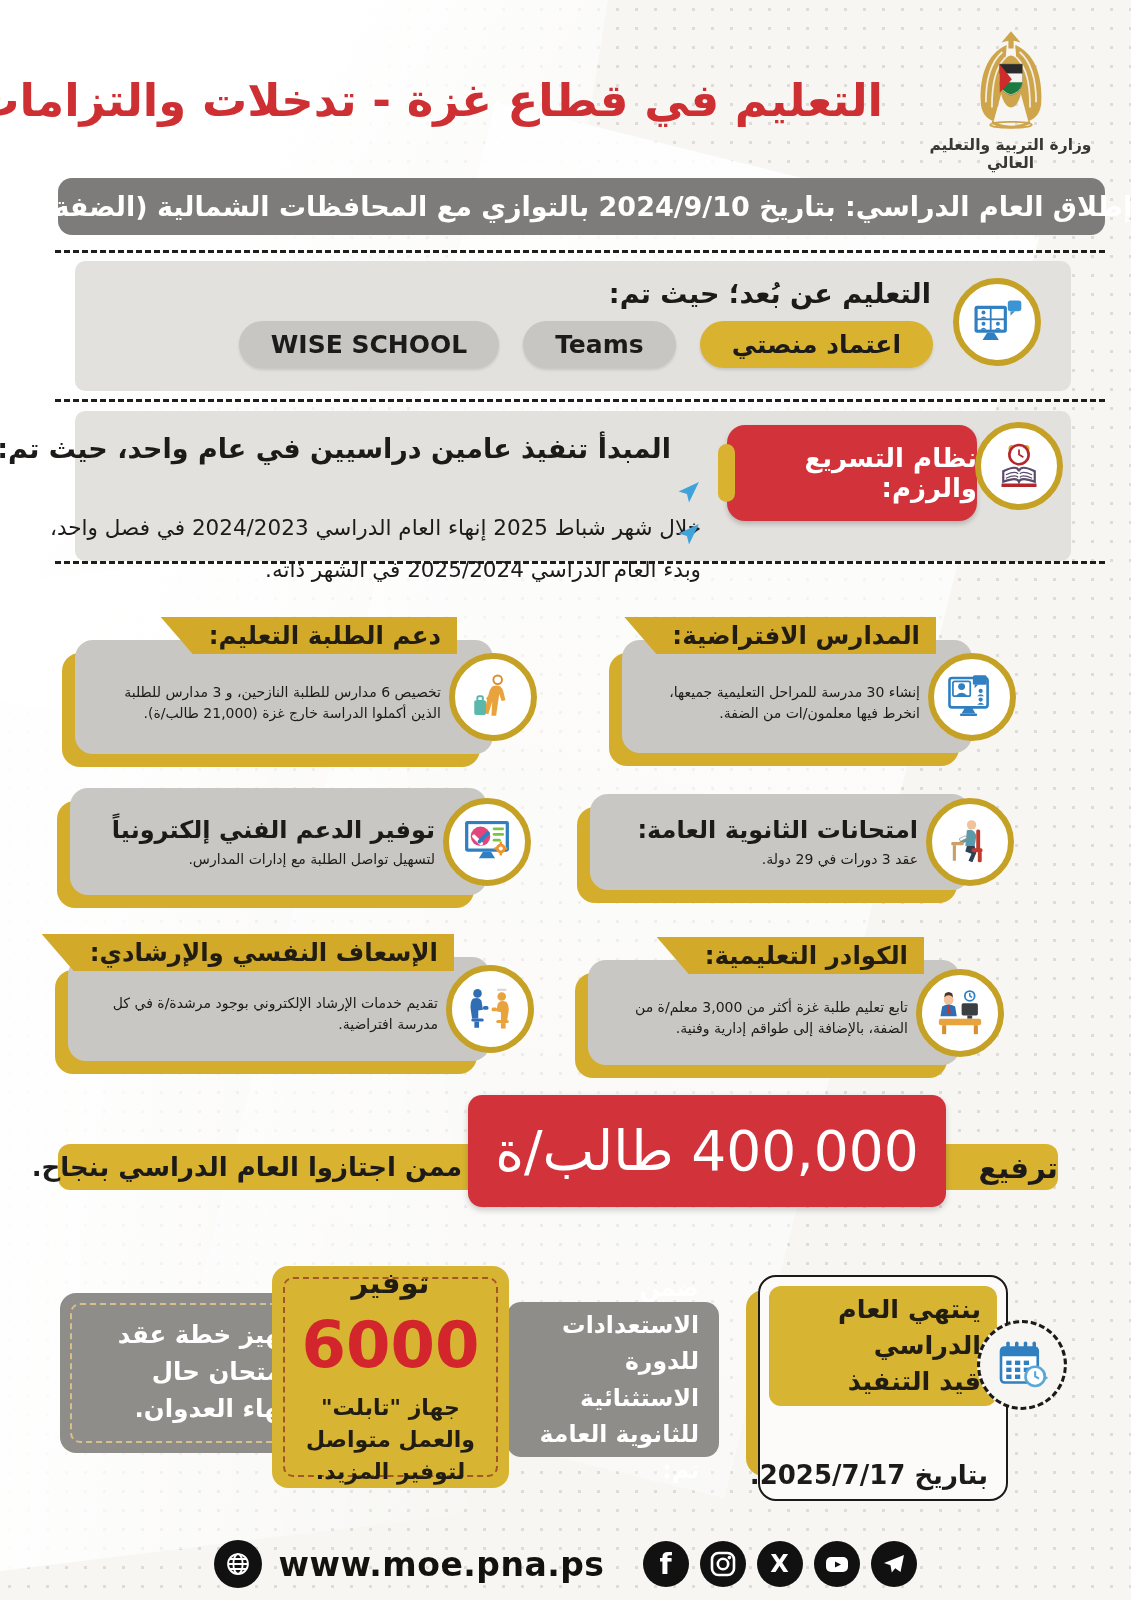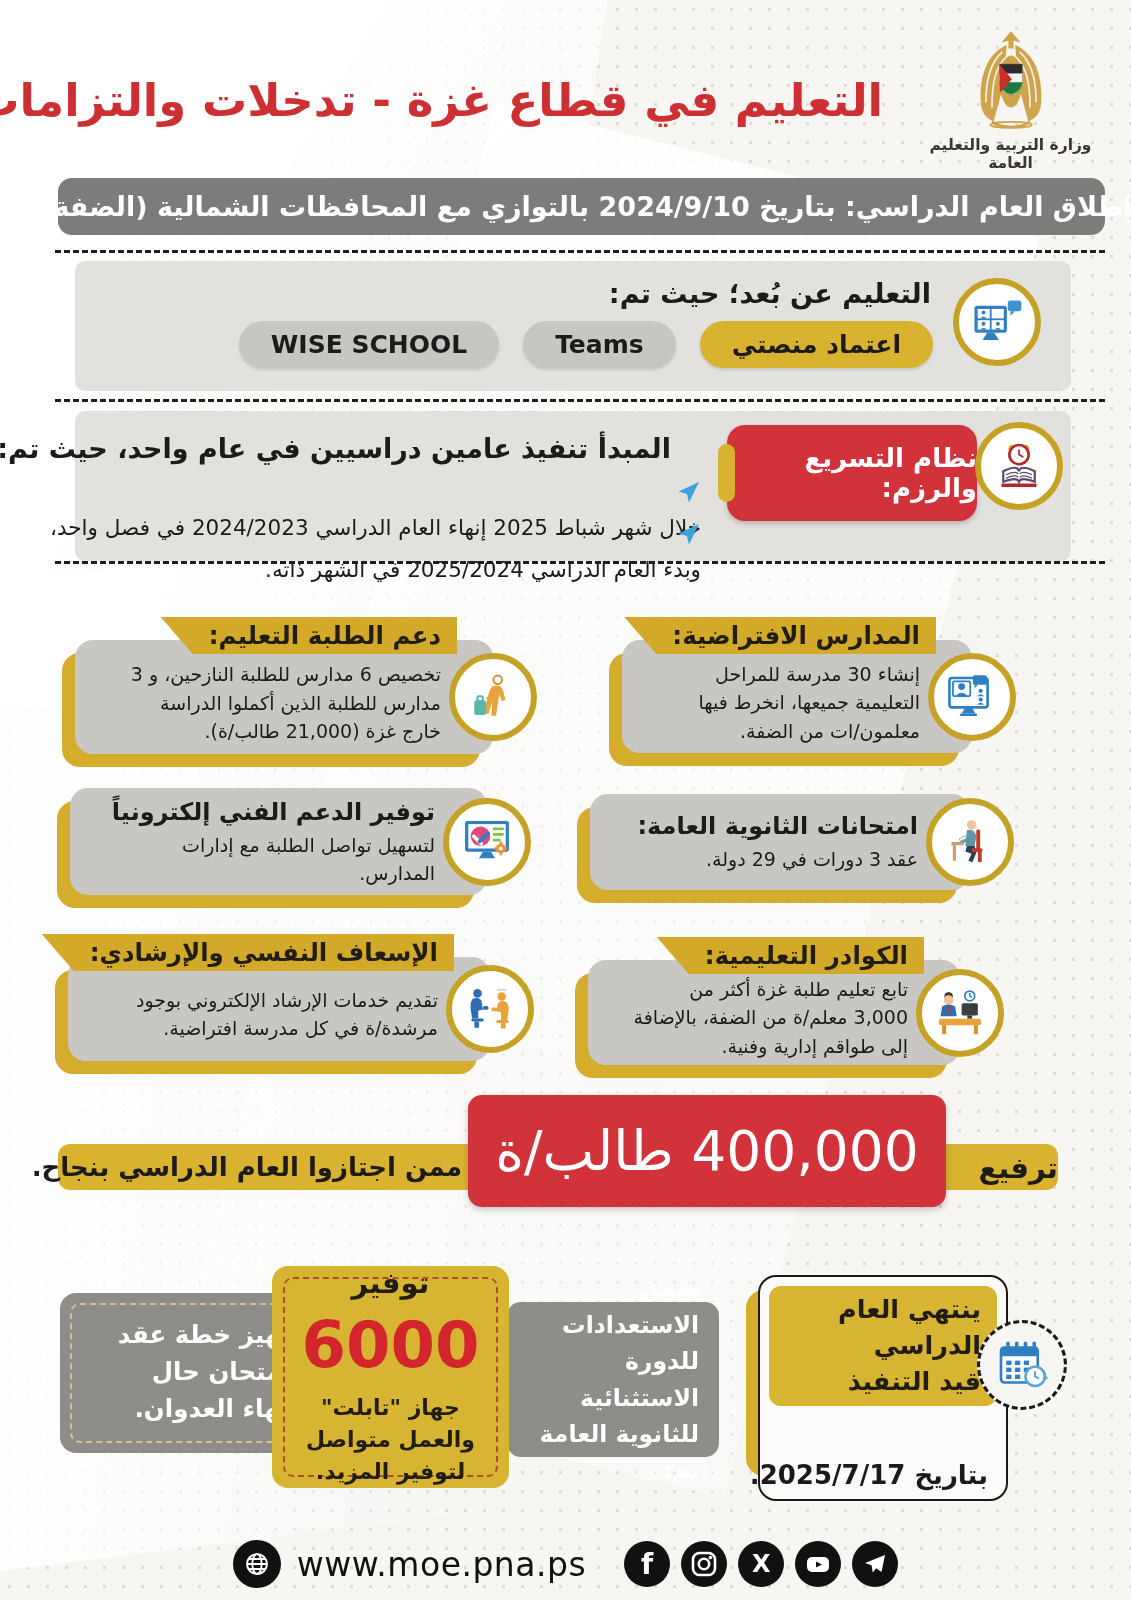--- a/index.html
+++ b/index.html
@@ -41,21 +41,21 @@
   .card{position:absolute; z-index:2;}
   .card-back{position:absolute; left:-13px; top:13px; width:100%; height:100%; background:#d3ad2b; border-radius:18px;}
   .card-bodybg{position:absolute; inset:0; background:#c9c7c4; border-radius:18px;}
   .card-band{position:absolute; top:-23px; right:36px; height:37px; line-height:38px; background:#d2a928; color:#221d12;
     font-weight:bold; font-size:24.5px; padding:0 16px 0 48px; clip-path:polygon(0 0,100% 0,100% 100%,32px 100%); white-space:nowrap; z-index:3;}
   .card-icon{position:absolute; right:-44px; top:50%; transform:translateY(-50%); width:88px; height:88px; box-sizing:border-box;
     background:#fff; border:6px solid #c5a125; border-radius:50%; display:flex; align-items:center; justify-content:center; z-index:4;}
   .card-text{position:absolute; inset:0; padding:10px 52px 8px 30px; display:flex; flex-direction:column; justify-content:center;
     text-align:right; z-index:3;}
   .ct{font-weight:bold; font-size:24px; margin-bottom:5px;}
-  .cb{font-size:19px; line-height:1.5;margin-left:12px;}
+  .cb{font-size:14px; line-height:1.5;margin-left:12px;}
 
   
   .promo-bar{position:absolute; left:58px; top:1144px; width:1000px; height:46px; background:#d9b330; border-radius:12px; z-index:2;}
   .promo-red{position:absolute; left:468px; top:1095px; width:478px; height:112px; background:#d2333a; border-radius:14px; z-index:3;
     display:flex; align-items:center; justify-content:center; color:#fff; font-weight:normal; font-size:55px; box-shadow:0 3px 6px rgba(0,0,0,.2); white-space:nowrap;}
   .promo-action{position:absolute; left:946px; top:1151px; width:112px; text-align:right; font-weight:bold; font-size:29px; z-index:4;}
   .promo-suffix{position:absolute; left:66px; top:1152px; width:396px; text-align:center; font-weight:bold; font-size:26px; z-index:4; white-space:nowrap;}
 
   
   .plan-card{position:absolute; left:60px; top:1293px; width:272px; height:160px; background:#8e8d8a; border-radius:16px; z-index:2;}
@@ -75,21 +75,21 @@
     border-radius:18px; box-sizing:border-box; z-index:3;}
   .yearend-card .ybox{position:absolute; left:9px; right:9px; top:9px; height:120px; background:#d7b533; border-radius:12px;
     display:flex; align-items:center;}
   .yearend-card .ybox .txt{width:100%; padding:0 16px 0 54px; font-weight:bold; font-size:25.5px; line-height:1.4; text-align:right; color:#221d12;}
   .yearend-card .date{position:absolute; bottom:9px; left:0; right:0; text-align:right; padding:0 18px; font-weight:bold; font-size:26px; white-space:nowrap;}
   .calendar-circle{position:absolute; left:977px; top:1320px; width:90px; height:90px; box-sizing:border-box; background:#f7f6f3;
     border:3px dashed #1c1a18; border-radius:50%; display:flex; align-items:center; justify-content:center; z-index:4;}
 
   
   .footer{position:absolute; left:0; right:0; top:1540px; display:flex; align-items:center; justify-content:center; gap:16px; direction:ltr; z-index:2;}
-  .site{font-size:33px; font-weight:normal; color:#14120f; letter-spacing:.5px;}
+  .site{font-size:33px; font-weight:bold; color:#14120f; letter-spacing:.5px;}
   .socials{display:flex; gap:11px; margin-left:22px;}
   .soc{width:46px; height:46px; border-radius:50%; background:#111; display:flex; align-items:center; justify-content:center; color:#fff;}
   .soc span{font-weight:bold; font-family:"DejaVu Sans", sans-serif;}
 </style>
 </head>
 <body>
 
 <div class="page">
   <div class="dots"></div>
   <div class="swoosh-a"></div>
@@ -113,21 +113,21 @@
       </g>
       <g>
         <path d="M47 44 h26 v20 q0 13 -13 16 q-13 -3 -13 -16 z" fill="#fff" stroke="#8c7a3a"></path>
         <rect x="47" y="44" width="26" height="11" fill="#2b2b2b"></rect>
         <rect x="47" y="55" width="26" height="10" fill="#f2f2f2"></rect>
         <path d="M47 65 q1 11 13 14 q12 -3 13 -14 z" fill="#1d7a3e"></path>
         <path d="M47 44 L61 61.5 L47 77 Z" fill="#ce2b2b"></path>
       </g>
       <ellipse cx="60" cy="114" rx="24" ry="3.5" fill="none" stroke="#cfa54b" stroke-width="2"></ellipse>
     </svg>
-    <div class="ministry-name">وزارة التربية والتعليم العامة</div>
+    <div class="ministry-name">وزارة التربية والتعليم العالي</div>
   </div>
   <div class="main-title">التعليم في قطاع غزة - تدخلات والتزامات</div>
   <div class="top-banner">إطلاق العام الدراسي: بتاريخ  2024/9/10 بالتوازي مع المحافظات الشمالية (الضفة).</div>
 
   <div class="dash" style="top:250px"></div>
 
   <div class="secbox" style="top:261px; height:130px;">
     <div class="circle-icon" style="right:30px; top:17px;">
       <svg width="54" height="54" viewBox="0 0 60 60">
         <rect x="5" y="12" width="36" height="30" rx="3" fill="#2f7fc1"></rect>

